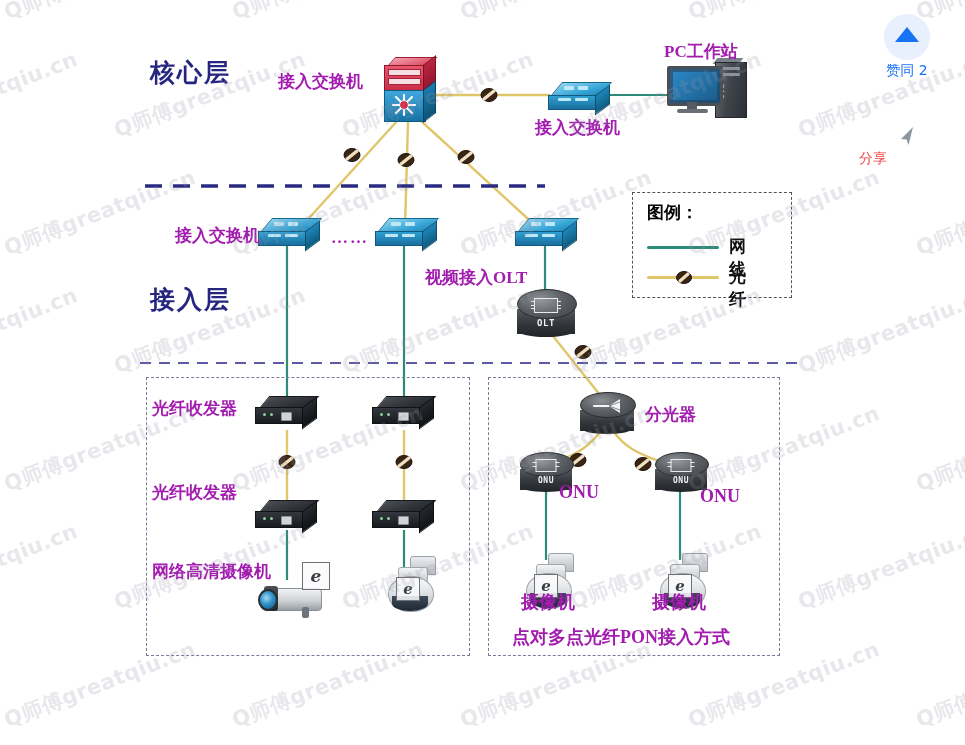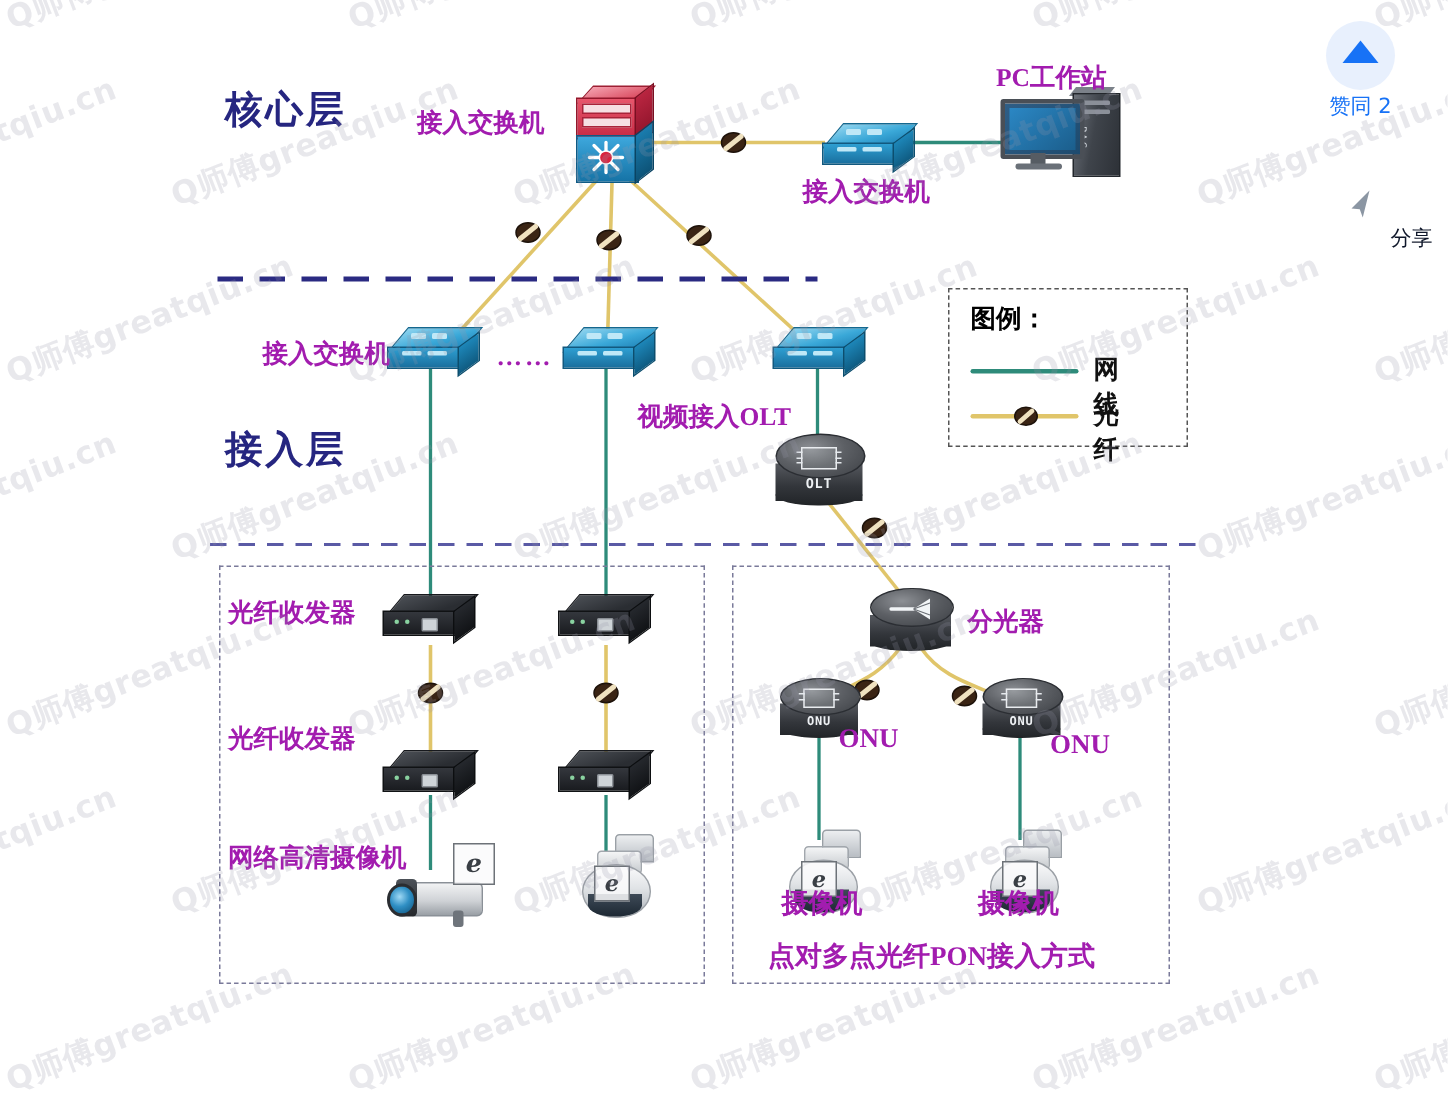--- a/index.html
+++ b/index.html
@@ -258,22 +258,22 @@
   .vote-tri{
     position:absolute;left:50%;top:13px;transform:translateX(-50%);
     width:0;height:0;border-left:12px solid transparent;border-right:12px solid transparent;
     border-bottom:15px solid #1772f6;
   }
   .vote-txt{
     position:absolute;left:0;width:100%;text-align:center;
     font-family:"DejaVu Sans",sans-serif;font-size:14px;color:#1772f6;
   }
   .share-txt{
-    position:absolute;left:0;width:100%;text-align:right;
-    font-family:"DejaVu Sans",sans-serif;font-size:14px;color:#0f172a;
+    position:absolute;left:0;width:100%;text-align:left;
+    font-family:"DejaVu Sans",sans-serif;font-size:14px;color:#ef4444;
   }
   .share-icon{position:absolute;left:50%;transform:translateX(-50%);}
 </style>
 </head>
 <body>
 
 <div id="stage">
 
   <div id="watermark">
       <div class="wm" style="left: 0px; top: 0px;">Q师傅greatqiu.cn</div>

